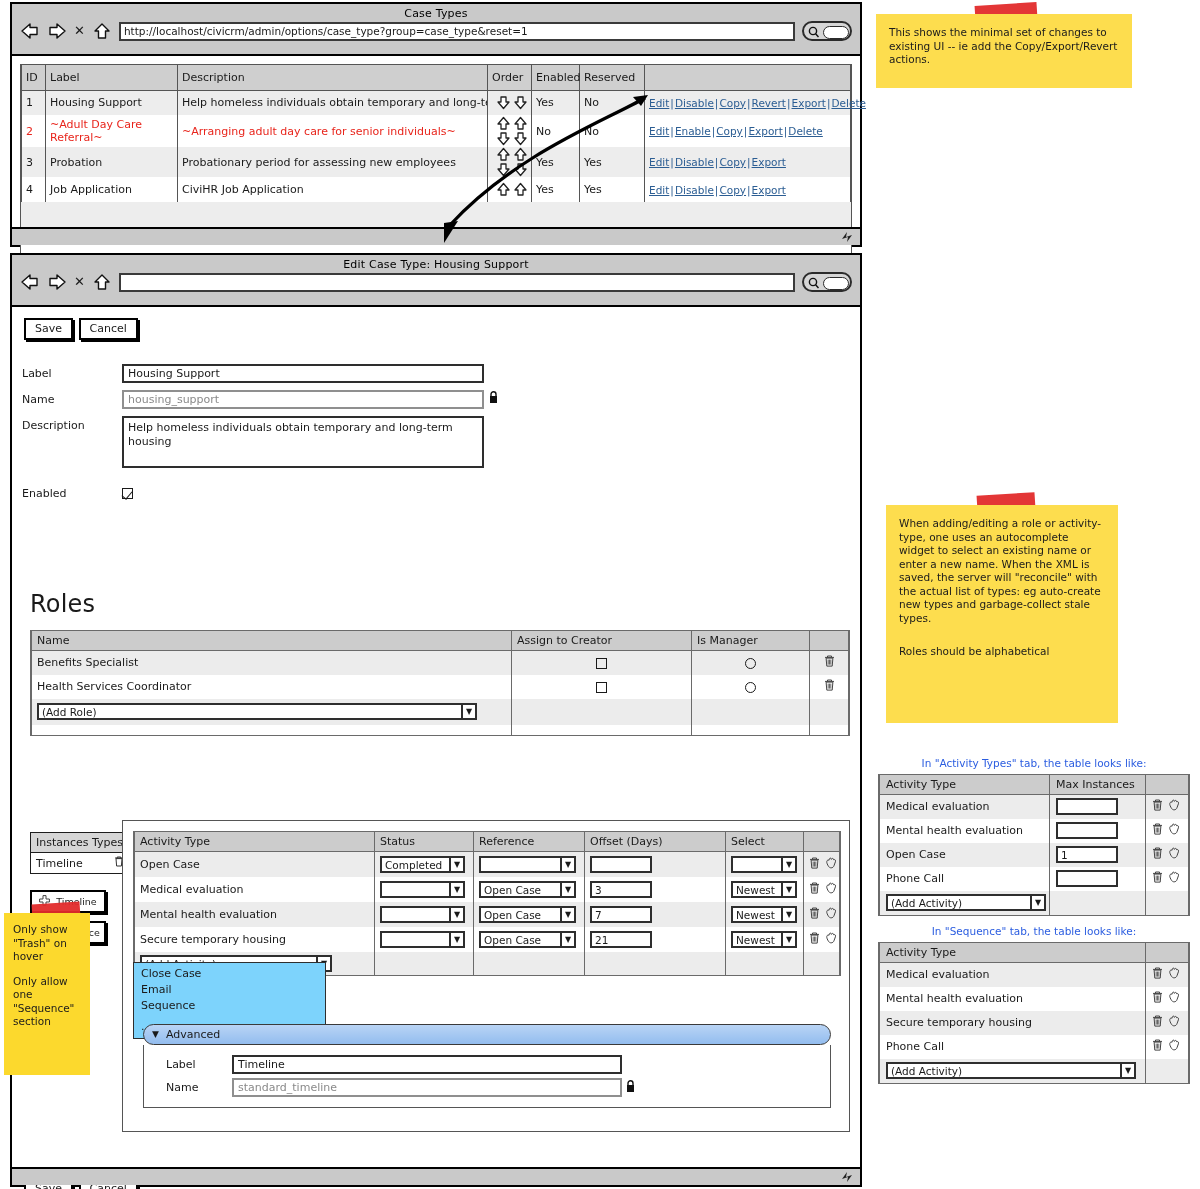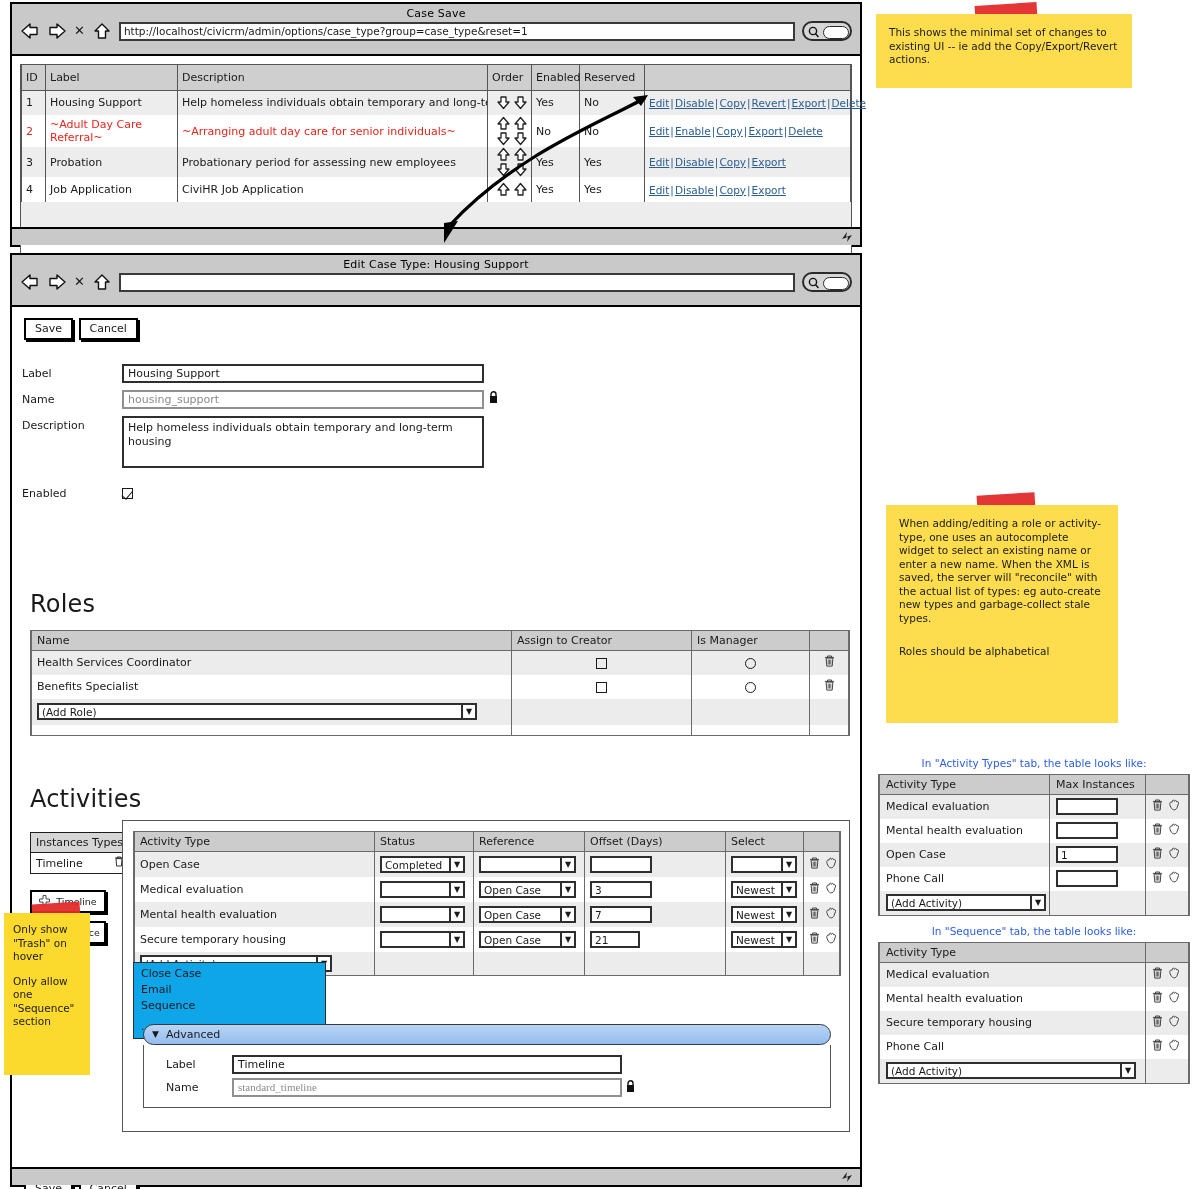--- a/index.html
+++ b/index.html
@@ -138,32 +138,32 @@
   .rp-table th, .rp-table td {
     border-left:1.5px solid #6a6a6a; border-right:1.5px solid #6a6a6a;
     padding:3px 6px; text-align:left; vertical-align:middle; height:24px;
   }
   .rp-table thead th { background:#cccccc; font-weight:normal; border-bottom:1.5px solid #6a6a6a; height:19px;}
   .rp-table tbody tr:nth-child(odd) td { background:#ececec; }
   .rp-table tbody tr:nth-child(even) td { background:#ffffff; }
 
   .icn { display:inline-block; vertical-align:middle; }
   .dropdown-list {
-    position:absolute; border:1.6px solid #2e2e2e; background:#0ea5e9;
+    position:absolute; border:1.6px solid #2e2e2e; background:#7dd3fc;
     font-size:11px; line-height:14px; padding:3px 0;
   }
   .dropdown-list div { padding:1px 7px; }
 </style>
 </head>
 <body>
 
 <div class="browser" style="left:10px; top:2px; width:852px; height:245px;">
 
   <div class="chrome">
-    <div class="chrome-title">Case Save</div>
+    <div class="chrome-title">Case Types</div>
     <div class="chrome-row">
       <span class="navico">
         <svg width="20" height="18" viewBox="0 0 20 18">
             <path d="M10 2 L2 9 L10 16 L10 12.5 L17 12.5 L17 5.5 L10 5.5 Z" fill="#fff" stroke="#111" stroke-width="1.4" stroke-linejoin="round"></path>
           </svg>
       </span>
       <span class="navico">
         <svg width="20" height="18" viewBox="0 0 20 18">
             <path d="M10 2 L18 9 L10 16 L10 12.5 L3 12.5 L3 5.5 L10 5.5 Z" fill="#fff" stroke="#111" stroke-width="1.4" stroke-linejoin="round"></path>
           </svg>
@@ -374,63 +374,60 @@
           <thead>
               <tr>
             <th>Name</th>
             <th>Assign to Creator</th>
             <th>Is Manager</th>
             <th></th>
           </tr>
             </thead>
           <tbody>
               <tr>
+                <td style="height:24px;">Benefits Specialist</td>
+                <td class="c"><span class="cb"></span></td>
+                <td class="c"><span class="rd"></span></td>
+                <td class="c"><span class="icn"><svg width="11" height="12" viewBox="0 0 11 12">
+                      <path d="M1 2.4h9M3.5 2.4V1h4v1.4M2.1 3.1h6.8l-.7 8H2.8Z" fill="none" stroke="#444" stroke-width="1"></path>
+                      <line x1="4.2" y1="4.6" x2="4.2" y2="9.6" stroke="#444" stroke-width=".8"></line>
+                      <line x1="5.5" y1="4.6" x2="5.5" y2="9.6" stroke="#444" stroke-width=".8"></line>
+                      <line x1="6.8" y1="4.6" x2="6.8" y2="9.6" stroke="#444" stroke-width=".8"></line>
+                    </svg></span></td>
+              </tr>
+              <tr>
                 <td style="height:24px;">Health Services Coordinator</td>
                 <td class="c"><span class="cb"></span></td>
                 <td class="c"><span class="rd"></span></td>
                 <td class="c"><span class="icn"><svg width="11" height="12" viewBox="0 0 11 12">
                       <path d="M1 2.4h9M3.5 2.4V1h4v1.4M2.1 3.1h6.8l-.7 8H2.8Z" fill="none" stroke="#444" stroke-width="1"></path>
                       <line x1="4.2" y1="4.6" x2="4.2" y2="9.6" stroke="#444" stroke-width=".8"></line>
                       <line x1="5.5" y1="4.6" x2="5.5" y2="9.6" stroke="#444" stroke-width=".8"></line>
                       <line x1="6.8" y1="4.6" x2="6.8" y2="9.6" stroke="#444" stroke-width=".8"></line>
                     </svg></span></td>
               </tr>
               <tr>
-                <td style="height:24px;">Benefits Specialist</td>
-                <td class="c"><span class="cb"></span></td>
-                <td class="c"><span class="rd"></span></td>
-                <td class="c"><span class="icn"><svg width="11" height="12" viewBox="0 0 11 12">
-                      <path d="M1 2.4h9M3.5 2.4V1h4v1.4M2.1 3.1h6.8l-.7 8H2.8Z" fill="none" stroke="#444" stroke-width="1"></path>
-                      <line x1="4.2" y1="4.6" x2="4.2" y2="9.6" stroke="#444" stroke-width=".8"></line>
-                      <line x1="5.5" y1="4.6" x2="5.5" y2="9.6" stroke="#444" stroke-width=".8"></line>
-                      <line x1="6.8" y1="4.6" x2="6.8" y2="9.6" stroke="#444" stroke-width=".8"></line>
-                    </svg></span></td>
-              </tr>
-              <tr>
                 <td style="height:26px;">
                   <div class="wf-select" style="width:440px;"><span>(Add Role)</span><span class="arrow">▼</span></div>
                 </td>
                 <td></td>
                 <td></td>
                 <td></td>
               </tr>
               <tr>
                 <td style="height:10px"></td>
                 <td></td>
                 <td></td>
                 <td></td>
               </tr>
             </tbody>
         </table>
       </div>
     </div>
 
-    <div style="position:absolute;left:18px;top:478px;width:820px;">
-      <div class="section-h">Activities</div>
-    </div>
 
     <div style="position:absolute;left:18px;top:525px;width:100px;">
       <div class="tabbox" style="background:#d6d6d6;padding:3px 5px;font-size:11px;">
         <span>Instances Types</span>
       </div>
       <div class="tabbox" style="background:#fff;padding:3px 5px;font-size:11px;display:flex;justify-content:space-between;align-items:center;border-top:0;">
         <span>Timeline</span>
         <span>
           <svg width="10" height="11" viewBox="0 0 10 11">
               <path d="M1 2h8M3.2 2V1h3.6v1M2 2.6h6l-.6 7.4H2.6Z" fill="none" stroke="#333" stroke-width="1"></path>
@@ -546,21 +543,21 @@
               </tr>
               <tr>
                 <td style="height:25px;">Secure temporary housing</td>
                 <td>
                   <div class="wf-select" style="width:85px;"><span>&nbsp;</span><span class="arrow">▼</span></div>
                 </td>
                 <td>
                   <div class="wf-select" style="width:97px;"><span>Open Case</span><span class="arrow">▼</span></div>
                 </td>
                 <td>
-                  <div class="wf-num" style="width:50px;">21</div>
+                  <div class="wf-num" style="width:62px;">21</div>
                 </td>
                 <td>
                   <div class="wf-select" style="width:66px;"><span>Newest</span><span class="arrow">▼</span></div>
                 </td>
                 <td style="white-space:nowrap;"><span class="icn"><svg width="11" height="12" viewBox="0 0 11 12">
                       <path d="M1 2.4h9M3.5 2.4V1h4v1.4M2.1 3.1h6.8l-.7 8H2.8Z" fill="none" stroke="#444" stroke-width="1"></path>
                       <line x1="4.2" y1="4.6" x2="4.2" y2="9.6" stroke="#444" stroke-width=".8"></line>
                       <line x1="5.5" y1="4.6" x2="5.5" y2="9.6" stroke="#444" stroke-width=".8"></line>
                       <line x1="6.8" y1="4.6" x2="6.8" y2="9.6" stroke="#444" stroke-width=".8"></line>
                     </svg></span><span class="icn" style="margin-left:5px;"><svg width="13" height="12" viewBox="0 0 13 12">
@@ -598,21 +595,21 @@
           <span class="caret">▼</span>
           <span>Advanced</span>
         </div>
         <div style="border:1.5px solid #555;border-top:0;padding:8px 0 8px 0;">
           <div style="display:flex;align-items:center;height:23px;padding-left:22px;">
             <div style="width:66px;">Label</div>
             <div class="wf-input" style="width:390px;">Timeline</div>
           </div>
           <div style="display:flex;align-items:center;height:23px;padding-left:22px;">
             <div style="width:66px;">Name</div>
-            <div class="wf-input disabled" style="width:390px;font-family:Liberation Serif, serif;">standard_timeline</div>
+            <div class="wf-input disabled" style="width:390px;">standard_timeline</div>
             <span style="margin-left:4px;">
               <svg width="9" height="13" viewBox="0 0 9 13">
                   <path d="M2 5 V3.3 a2.5 2.5 0 0 1 5 0 V5" fill="none" stroke="#111" stroke-width="1.4"></path>
                   <rect x="1" y="5" width="7" height="7" fill="#111"></rect>
                 </svg>
             </span>
           </div>
         </div>
       </div>
     </div>

